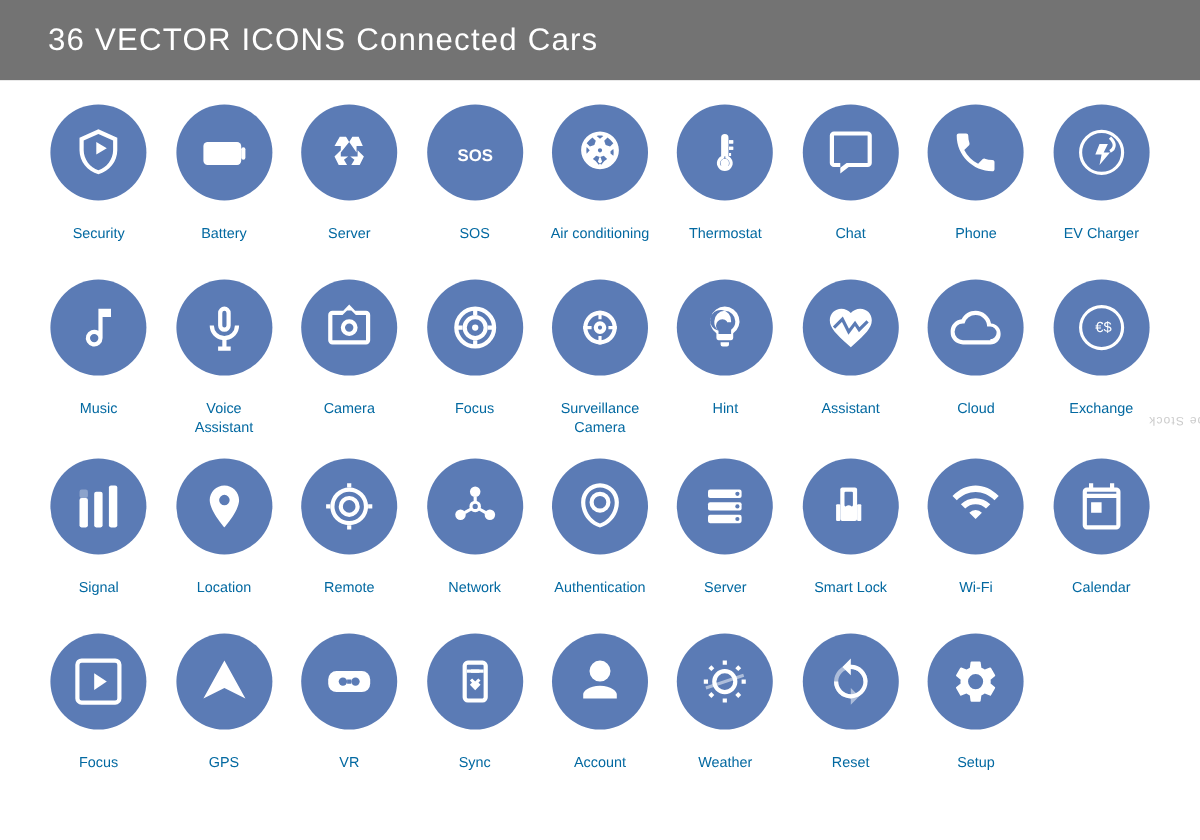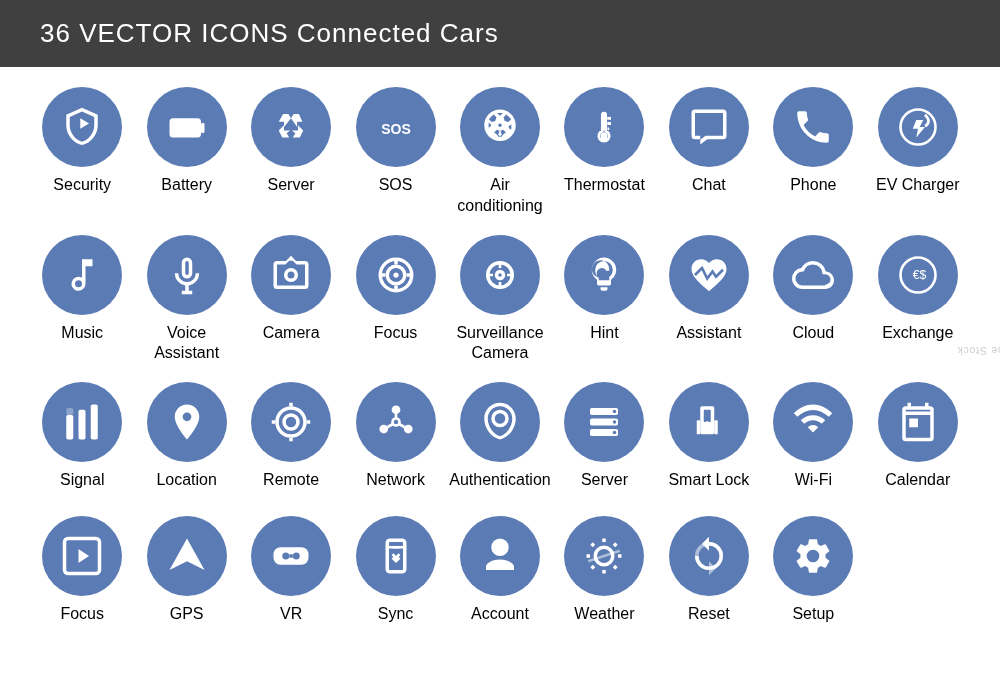--- a/index.html
+++ b/index.html
@@ -4,21 +4,21 @@
   <style>
     * { margin: 0; padding: 0; box-sizing: border-box; }
     body {
       width: 1000px;
       height: 700px;
       font-family: Arial, sans-serif;
       background: #fff;
       overflow: hidden;
     }
     .header {
-      background: #404040;
+      background: #737373;
       color: white;
       text-align: left;
       padding: 18px 40px;
       font-size: 26px;
       font-weight: 300;
       letter-spacing: 1px;
     }
     .content {
       background: #fff;
       padding: 20px 30px 10px 30px;
@@ -26,40 +26,40 @@
     .icon-grid {
       display: grid;
       grid-template-columns: repeat(9, 1fr);
       gap: 10px 0;
       row-gap: 18px;
     }
     .icon-item {
       display: flex;
       flex-direction: column;
       align-items: center;
-      gap: 8px;
+      gap: 20px;
     }
     .icon-circle {
       width: 80px;
       height: 80px;
       border-radius: 50%;
       background: #5b7bb5;
       display: flex;
       align-items: center;
       justify-content: center;
       flex-shrink: 0;
     }
     .icon-circle svg {
       fill: white;
       width: 42px;
       height: 42px;
     }
     .icon-label {
-      font-size: 16px;
-      color: #000000;
+      font-size: 12px;
+      color: #0369a1;
       text-align: center;
       line-height: 1.3;
       min-height: 28px;
     }
     .watermark {
       position: fixed;
       right: 0;
       top: 50%;
       transform: translateY(-50%) rotate(90deg);
       transform-origin: center;

